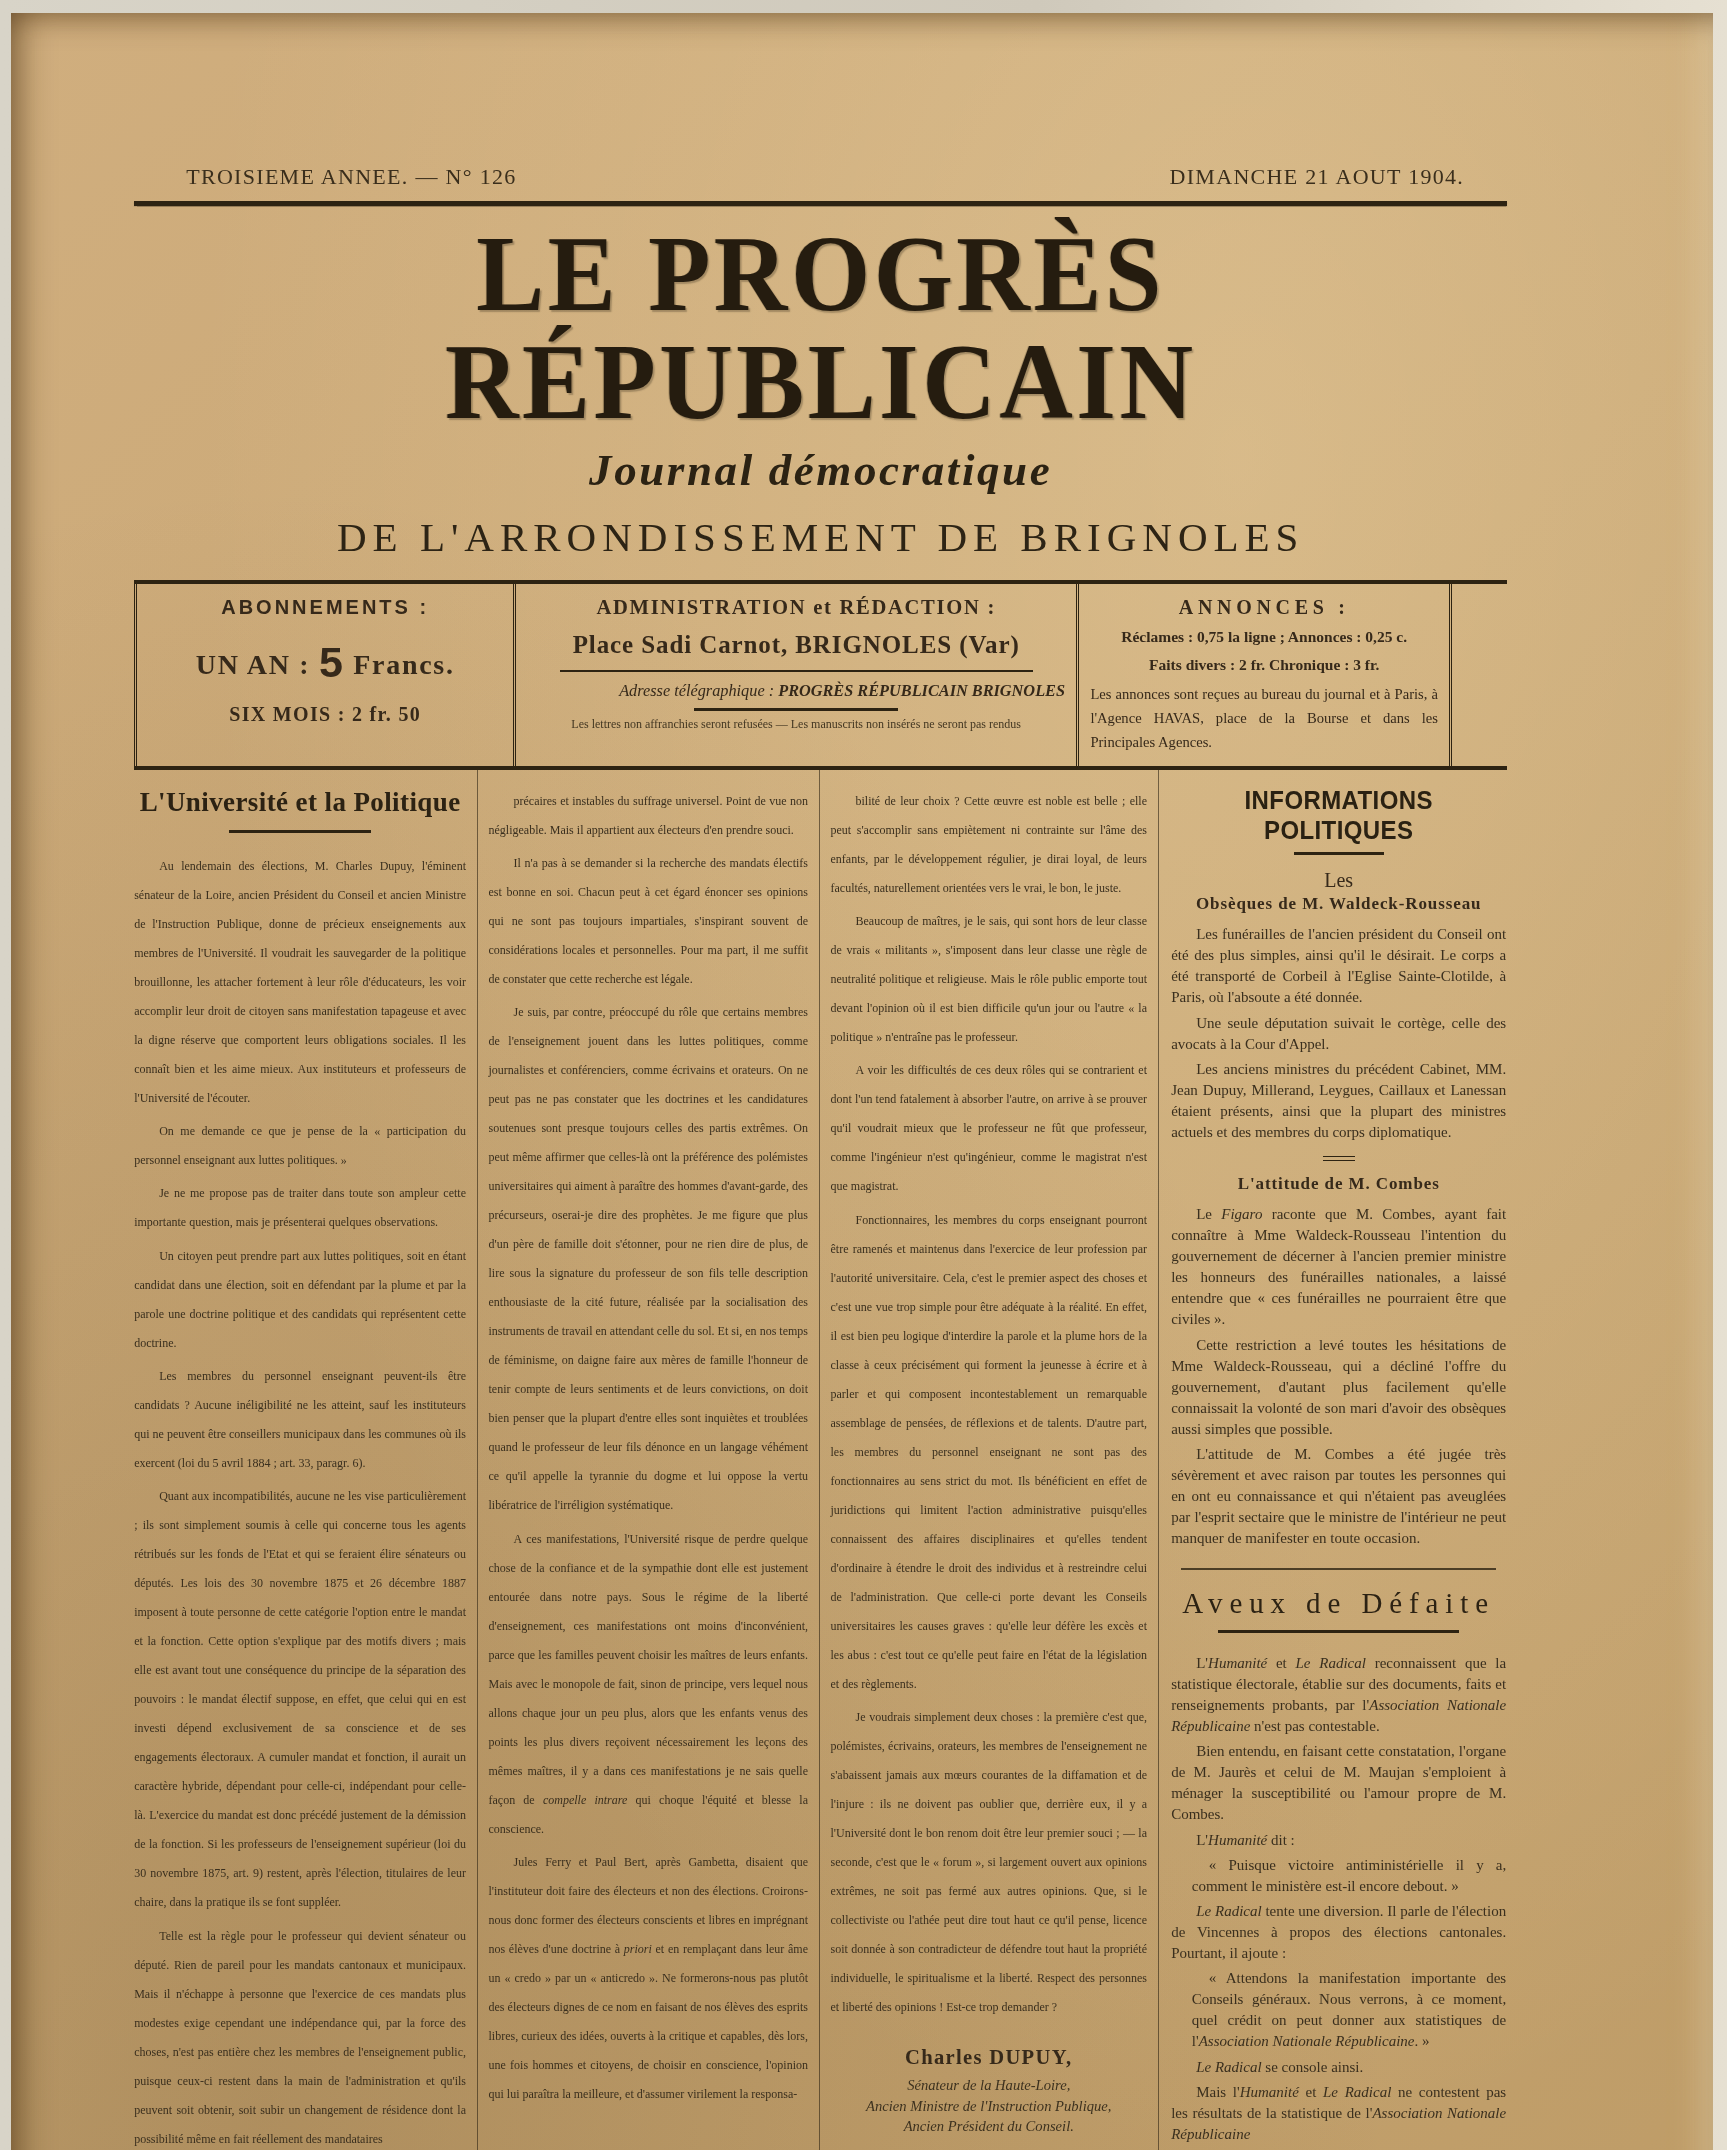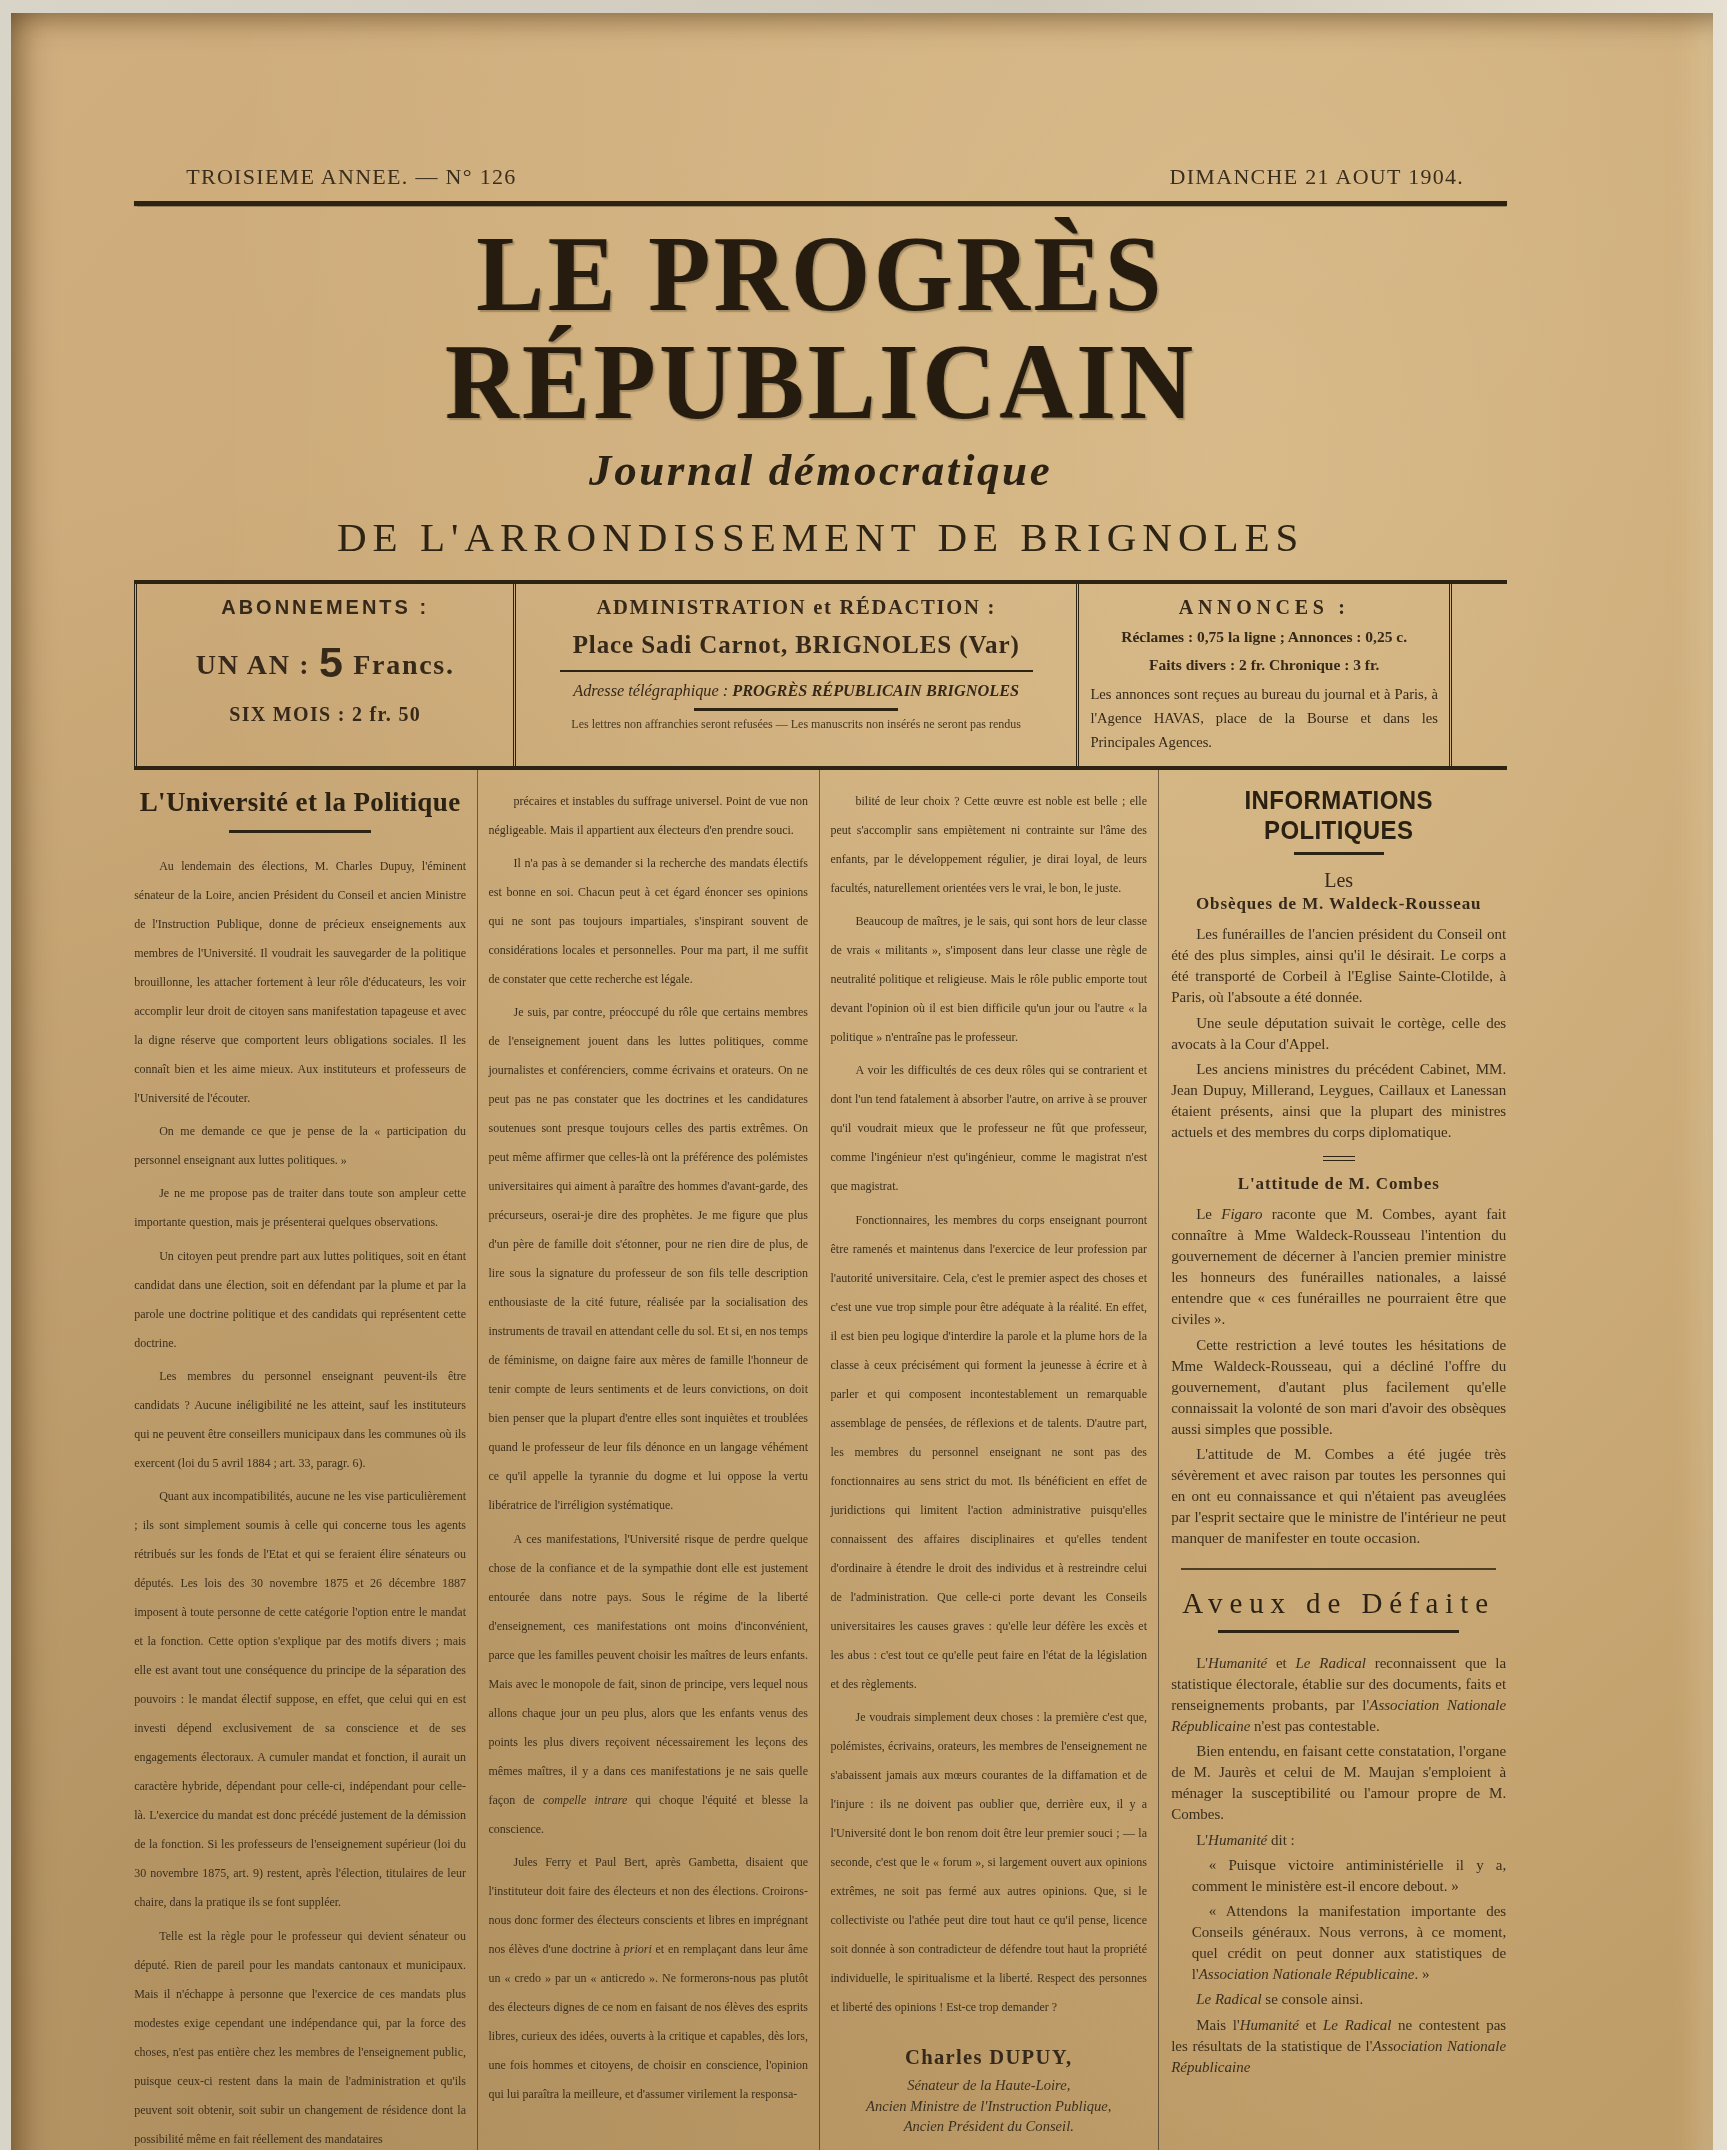--- a/index.html
+++ b/index.html
@@ -34,21 +34,21 @@
   .bb-adm{width:563px;}
   .bb-ann{width:376px;}
   .abo-heading{font-family:"Liberation Sans",sans-serif;font-weight:700;font-size:20px;letter-spacing:3px;}
   .abo-main{margin-top:19px;font-weight:700;font-size:28px;letter-spacing:1.7px;}
   .abo-main .big5{font-family:"Liberation Sans",sans-serif;font-size:43px;vertical-align:-3.4px;}
   .abo-six{margin-top:15.5px;font-weight:700;font-size:20px;letter-spacing:1.3px;}
   .adm-heading{font-weight:700;font-size:20.6px;letter-spacing:1.7px;}
   .adm-address{margin-top:11.2px;font-weight:700;font-size:25px;letter-spacing:0.9px;}
   .adm-rule{width:88%;height:2.2px;background:#2d2312;margin:11.2px auto 8.6px;}
   .adm-rule.short{width:38%;margin:7.7px auto 6.9px;}
-  .adm-tel{font-style:italic;font-size:16.3px;}
+  .adm-tel{font-style:italic;font-size:16.3px;text-align:right;}
   .adm-tel .val{font-weight:700;}
   .adm-notice{font-size:12px;line-height:15px;color:#433722;}
   .ann-heading{font-weight:700;font-size:20px;letter-spacing:4.7px;}
   .ann-line{margin-top:7.7px;font-weight:700;font-size:15.5px;line-height:20px;}
   .ann-body{margin-top:6.9px;font-size:14.6px;line-height:24px;text-align:justify;}
 
   
   .cols{display:flex;align-items:stretch;}
   .col{box-sizing:border-box;padding:17px 11.2px 0 0;}
   .col-1{width:344px;border-right:1.3px solid rgba(45,35,18,.6);}
@@ -182,20 +182,21 @@
           <p class="body">L'attitude de M. Combes a été jugée très sévèrement et avec raison par toutes les personnes qui en ont eu connaissance et qui n'étaient pas aveuglées par l'esprit sectaire que le ministre de l'intérieur ne peut manquer de manifester en toute occasion.</p>
 
           <div class="long-rule"></div>
 
           <div class="aveux-title">Aveux de Défaite</div>
           <div class="aveux-rule"></div>
           <p class="body"><span>L'</span><span class="it">Humanité</span><span> et </span><span class="it">Le Radical</span><span> reconnaissent que la statistique électorale, établie sur des documents, faits et renseignements probants, par l'</span><span class="it">Association Nationale Républicaine</span><span> n'est pas contestable.</span></p>
           <p class="body">Bien entendu, en faisant cette constatation, l'organe de M. Jaurès et celui de M. Maujan s'emploient à ménager la susceptibilité ou l'amour propre de M. Combes.</p>
           <p class="body"><span>L'</span><span class="it">Humanité</span><span> dit :</span></p>
           <p class="body quote">« Puisque victoire antiministérielle il y a, comment le ministère est-il encore debout. »</p>
+          <p class="body"><span class="it">Le Radical</span><span> tente une diversion. Il parle de l'élection de Vincennes à propos des élections cantonales. Pourtant, il ajoute :</span></p>
           <p class="body quote"><span>« Attendons la manifestation importante des Conseils généraux. Nous verrons, à ce moment, quel crédit on peut donner aux statistiques de l'</span><span class="it">Association Nationale Républicaine</span><span>. »</span></p>
           <p class="body"><span class="it">Le Radical</span><span> se console ainsi.</span></p>
           <p class="body"><span>Mais l'</span><span class="it">Humanité</span><span> et </span><span class="it">Le Radical</span><span> ne contestent pas les résultats de la statistique de l'</span><span class="it">Association Nationale Républicaine</span></p>
         </div>
 
       </div>
     </div>
   </div>
 </div>
 

